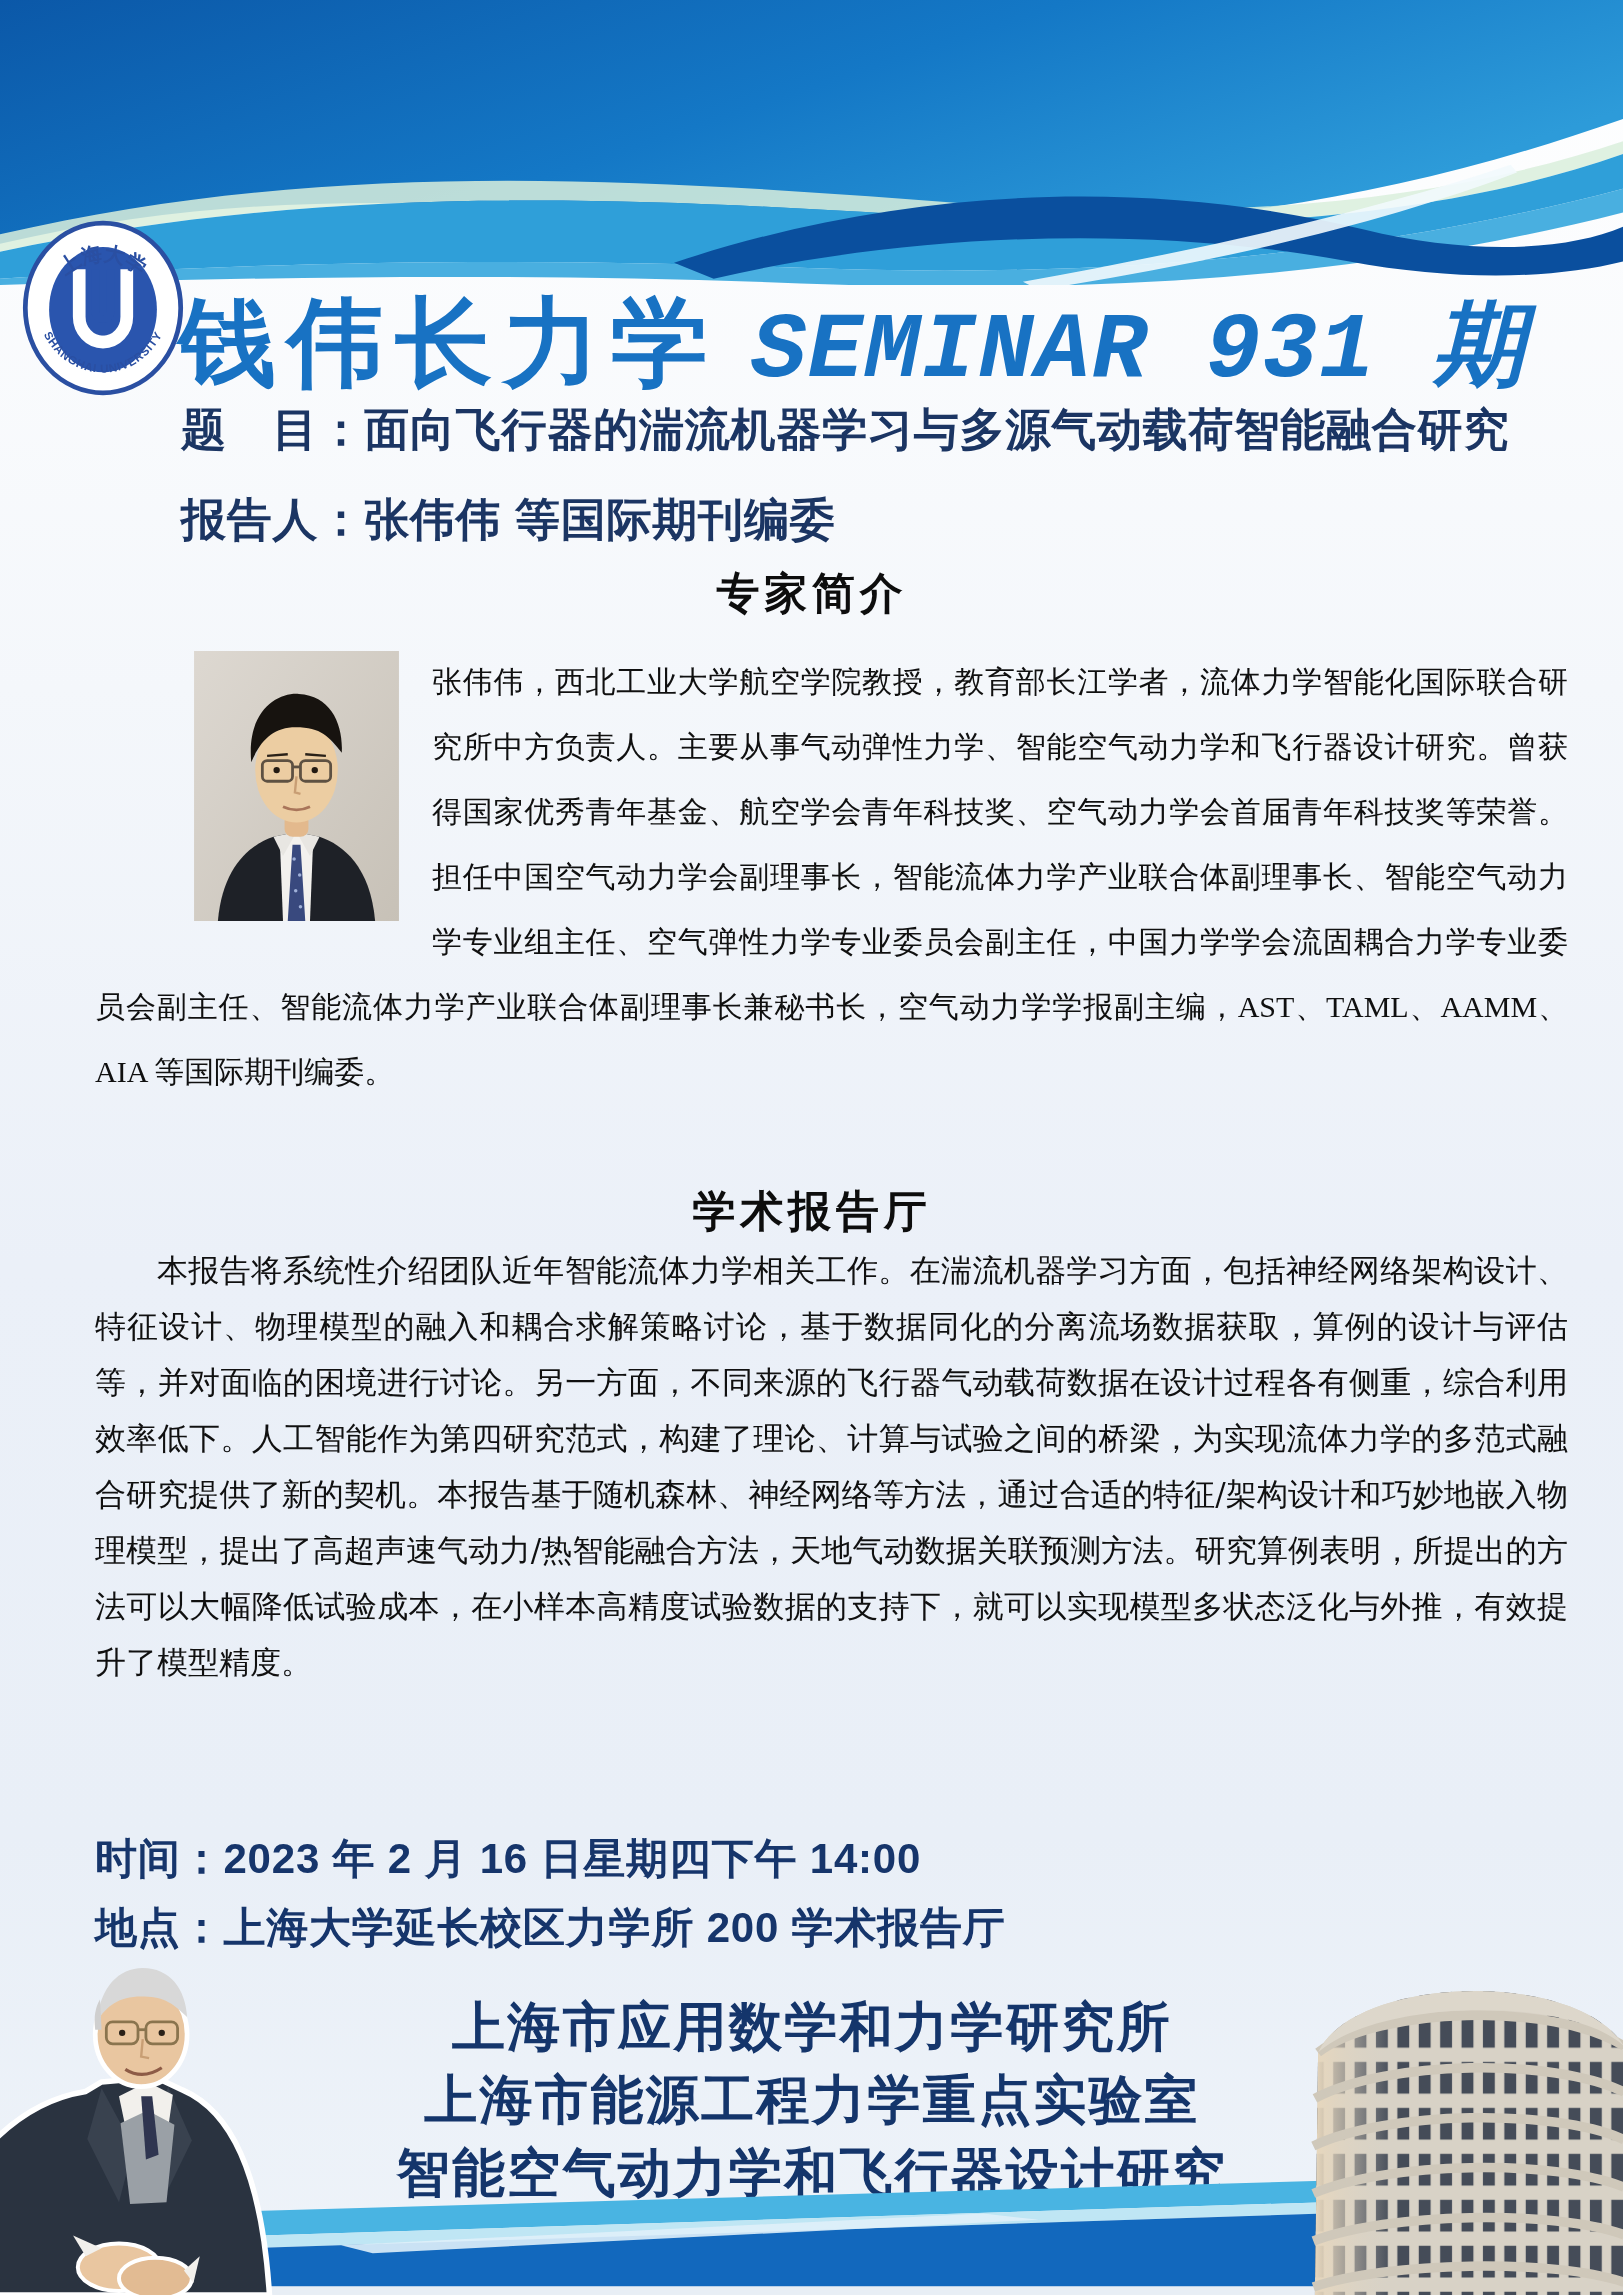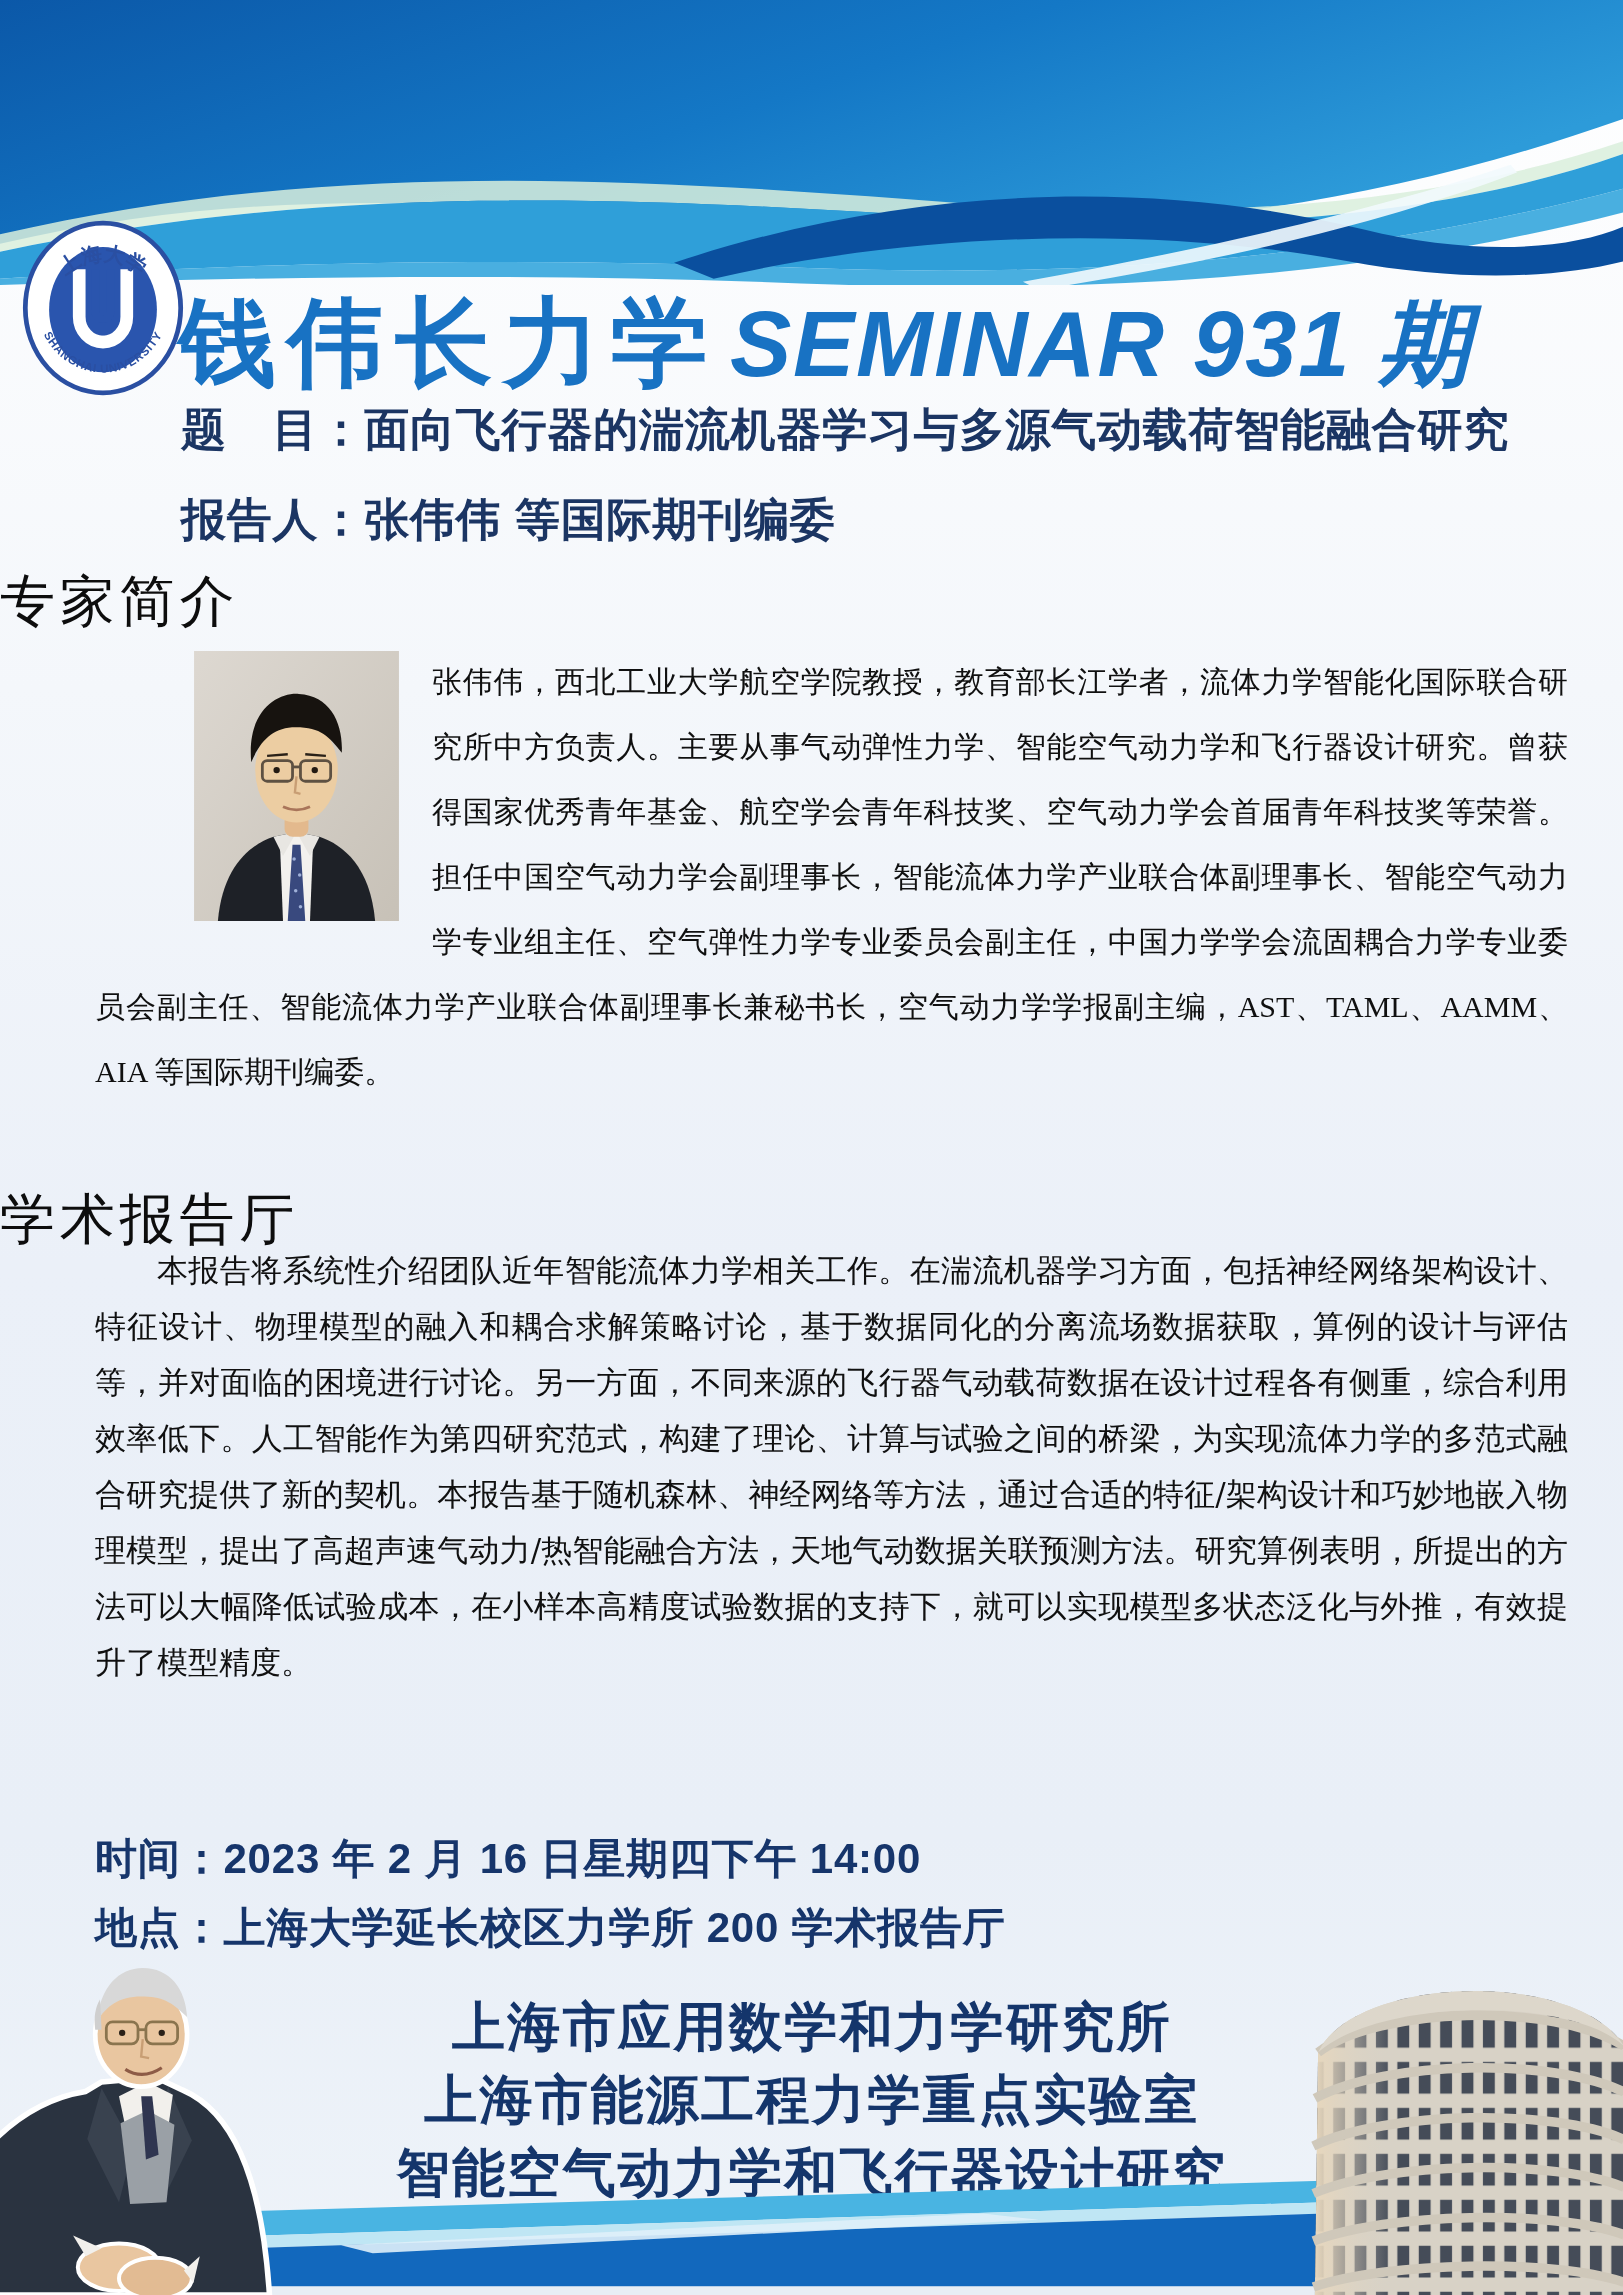--- a/index.html
+++ b/index.html
@@ -7,27 +7,27 @@
     position:relative;width:1624px;height:2295px;margin:0 auto;
     background:linear-gradient(180deg,#ffffff 0%,#f4f7fb 30%,#ebf0f8 55%,#e9eff7 80%,#eef3f9 100%);
     overflow:hidden;font-family:"Liberation Sans",sans-serif;
   }
   .abs{position:absolute;}
   
   .top-wave{left:0;top:0;width:1624px;height:285px;}
   .logo{left:22px;top:220px;width:162px;height:176px;}
   .title-row{left:179px;top:279px;width:1419px;white-space:nowrap;color:#1872c3;}
   .title-cn{font-family:Liberation Sans, sans-serif;font-weight:bold;font-size:97px;letter-spacing:11px;}
-  .title-en{font-family:Liberation Sans, sans-serif;font-weight:bold;font-style:italic;font-size:92px;letter-spacing:1.6px;margin-left:11px;}
+  .title-en{font-family:Liberation Mono, monospace;font-weight:bold;font-style:italic;font-size:92px;letter-spacing:1.6px;margin-left:32px;}
   .meta-line{left:181px;width:1396px;color:#1b3563;font-weight:bold;font-size:45px;letter-spacing:0.8px;}
   .meta-topic{top:400px;}
   .meta-speaker{top:490px;}
   
-  .section-heading{left:0;width:1624px;color:#0d0d0d;
-     font-family:"Liberation Serif",serif;font-weight:normal;font-size:55px;letter-spacing:4.8px;}
+  .section-heading{left:0;width:1624px;text-align:center;color:#0d0d0d;
+     font-family:"Liberation Serif",serif;font-weight:bold;font-size:43px;letter-spacing:4.8px;}
   .h-bio{top:565px;}
   .h-abstract{top:1183px;}
   .bio-block{left:95px;top:649px;width:1473px;font-family:Liberation Serif, serif;
      font-size:30px;line-height:65px;color:#101010;text-align:justify;}
   .bio-photo{float:left;width:205px;height:270px;margin:1.6px 33px 17.4px 99px;}
   .abstract-block{left:95px;top:1242px;width:1473px;font-family:"DejaVu Serif",serif;
      font-size:31px;line-height:56px;color:#101010;text-align:justify;text-indent:2em;}
   
   .logi{left:95px;width:1396px;color:#16356b;font-weight:bold;font-size:42px;letter-spacing:0.8px;margin-top:41px;}
   .logi-time{top:1790px;}

